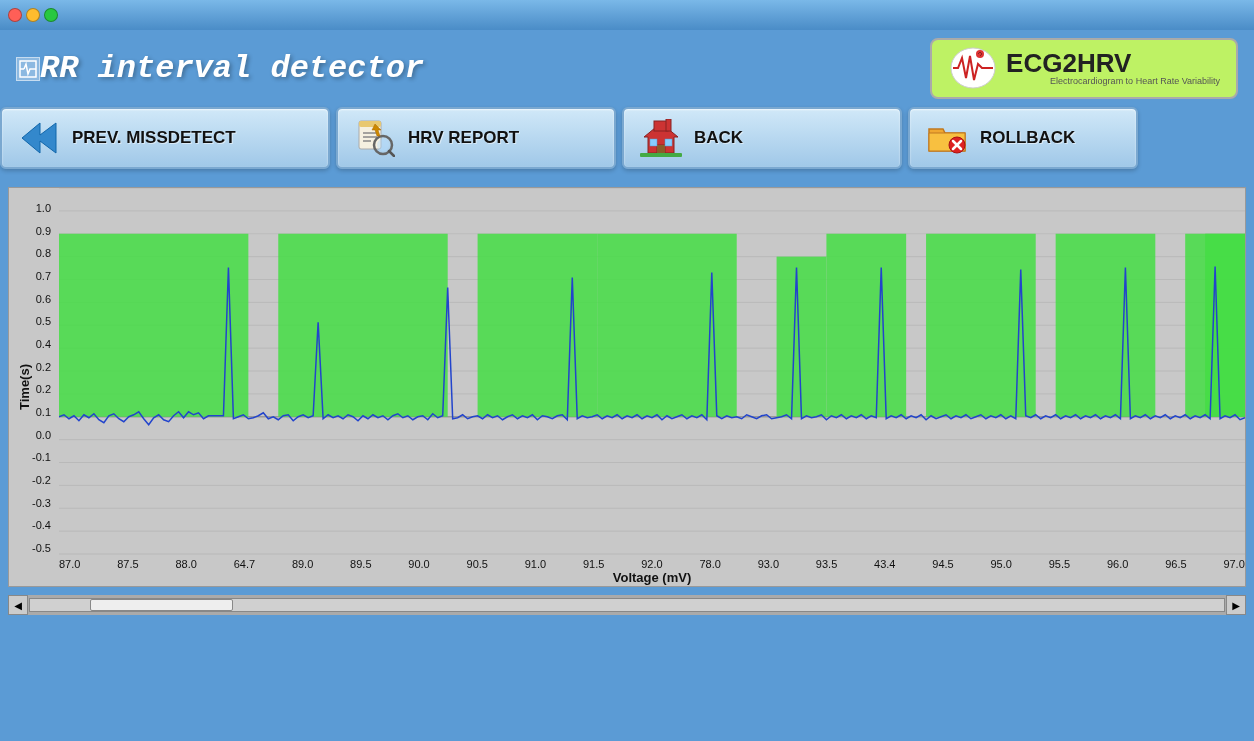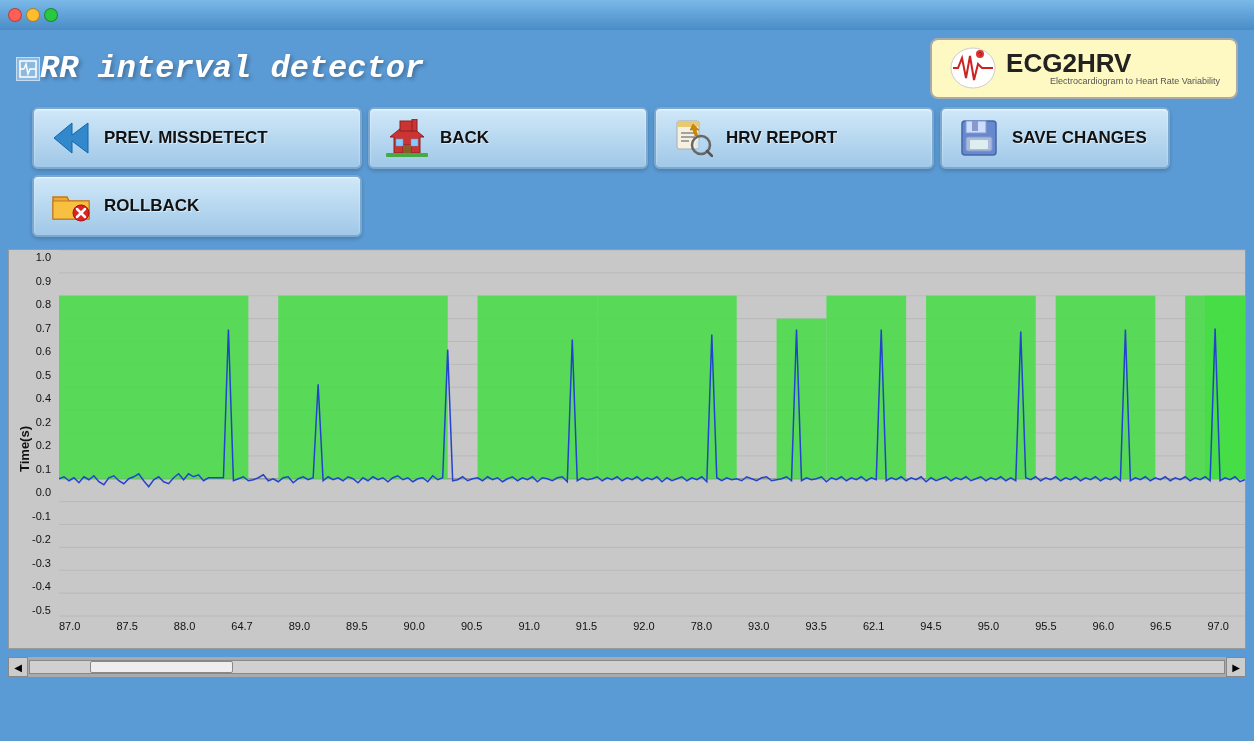--- a/index.html
+++ b/index.html
@@ -52,21 +52,21 @@
     .logo-icon {
       width: 24px; height: 24px;
       background: rgba(255,255,255,0.3);
       border: 1px solid rgba(255,255,255,0.5);
       display: flex; align-items: center; justify-content: center;
       font-size: 10px; color: white;
     }
 
     
     .ecg-logo {
-      background: #fef9c3;
+      background: #bef264;
       border-radius: 8px;
       padding: 6px 16px;
       display: flex;
       align-items: center;
       gap: 8px;
       border: 2px solid #aaa;
     }
     .ecg-logo-icon {
       width: 50px; height: 45px;
       position: relative;
@@ -80,21 +80,21 @@
     }
     .ecg-logo-sub {
       font-size: 9px; color: #555;
       line-height: 1.2;
       margin-left: 44px;
     }
 
     
     .button-area {
       background: #5b9bd5;
-      padding: 0 32px 12px;
+      padding: 0 0 12px;
       display: grid;
       grid-template-columns: 330px 280px 280px 230px;
       grid-template-rows: auto auto;
       gap: 6px;
     }
     .btn-large {
       background: linear-gradient(to bottom, #d0e8f8, #a0c8e8);
       border: 2px solid #7aa8d0;
       border-radius: 6px;
       padding: 8px 16px;
@@ -213,71 +213,58 @@
     <div class="btn-icon icon-rewind">
       <svg width="42" height="38" viewBox="0 0 42 38">
         <polygon points="22,4 4,19 22,34 22,22 38,34 38,4 22,16" fill="#3388cc" stroke="#1166aa" stroke-width="1"></polygon>
       </svg>
     </div>
     <span>PREV. MISSDETECT</span>
   </button>
 
 
   <button class="btn-large">
-    <div class="btn-icon icon-back">
-      <svg width="42" height="38" viewBox="0 0 42 38">
-
-        <polygon points="21,4 4,18 8,18 8,34 17,34 17,26 25,26 25,34 34,34 34,18 38,18" fill="#cc3333" stroke="#882222" stroke-width="1"></polygon>
-        <rect x="14" y="2" width="14" height="10" fill="#cc3333" stroke="#882222" stroke-width="1"></rect>
-
-        <rect x="17" y="26" width="8" height="8" fill="#8b5c2a"></rect>
-
-        <rect x="10" y="20" width="7" height="7" fill="#88ccff" stroke="#5599cc" stroke-width="0.5"></rect>
-        <rect x="25" y="20" width="7" height="7" fill="#88ccff" stroke="#5599cc" stroke-width="0.5"></rect>
-
-        <rect x="26" y="0" width="5" height="12" fill="#cc3333" stroke="#882222" stroke-width="1"></rect>
-
-        <rect x="0" y="34" width="42" height="4" fill="#44aa44" rx="1"></rect>
-      </svg>
-    </div>
-    <span>BACK</span>
-  </button>
-
-  <button class="btn-large">
     <div class="btn-icon icon-report">
       <svg width="40" height="38" viewBox="0 0 40 38">
         <rect x="4" y="2" width="22" height="28" rx="2" fill="#f5f0e0" stroke="#aaa" stroke-width="1"></rect>
         <rect x="4" y="2" width="22" height="6" rx="2" fill="#e8c870"></rect>
         <line x1="8" y1="14" x2="22" y2="14" stroke="#888" stroke-width="1.5"></line>
         <line x1="8" y1="18" x2="22" y2="18" stroke="#888" stroke-width="1.5"></line>
         <line x1="8" y1="22" x2="16" y2="22" stroke="#888" stroke-width="1.5"></line>
 
         <circle cx="28" cy="26" r="9" fill="none" stroke="#666" stroke-width="2.5"></circle>
         <circle cx="28" cy="26" r="6" fill="rgba(180,220,255,0.4)" stroke="none"></circle>
         <line x1="34" y1="32" x2="39" y2="37" stroke="#555" stroke-width="2.5" stroke-linecap="round"></line>
 
         <polygon points="20,5 26,11 23,11 25,17 22,17 20,11 17,11" fill="#cc8800" stroke="#aa6600" stroke-width="0.5"></polygon>
       </svg>
     </div>
     <span>HRV REPORT</span>
   </button>
 
   <button class="btn-large">
-    <div class="btn-icon icon-save">
+    <div class="btn-icon icon-back">
       <svg width="42" height="38" viewBox="0 0 42 38">
 
-        <rect x="4" y="2" width="34" height="34" rx="3" fill="#6688cc" stroke="#4466aa" stroke-width="1.5"></rect>
-        <rect x="8" y="2" width="20" height="12" fill="#ccddff" stroke="#8899cc" stroke-width="1"></rect>
-        <rect x="14" y="2" width="6" height="10" fill="#8899cc"></rect>
-        <rect x="8" y="18" width="26" height="14" rx="2" fill="#aabbdd" stroke="#8899cc" stroke-width="1"></rect>
-        <rect x="12" y="21" width="18" height="9" rx="1" fill="#ddeeee"></rect>
-      </svg>
-    </div>
-    <span>SAVE CHANGES</span>
+        <polygon points="21,4 4,18 8,18 8,34 17,34 17,26 25,26 25,34 34,34 34,18 38,18" fill="#cc3333" stroke="#882222" stroke-width="1"></polygon>
+        <rect x="14" y="2" width="14" height="10" fill="#cc3333" stroke="#882222" stroke-width="1"></rect>
+
+        <rect x="17" y="26" width="8" height="8" fill="#8b5c2a"></rect>
+
+        <rect x="10" y="20" width="7" height="7" fill="#88ccff" stroke="#5599cc" stroke-width="0.5"></rect>
+        <rect x="25" y="20" width="7" height="7" fill="#88ccff" stroke="#5599cc" stroke-width="0.5"></rect>
+
+        <rect x="26" y="0" width="5" height="12" fill="#cc3333" stroke="#882222" stroke-width="1"></rect>
+
+        <rect x="0" y="34" width="42" height="4" fill="#44aa44" rx="1"></rect>
+      </svg>
+    </div>
+    <span>BACK</span>
   </button>
+
 
 
   <button class="btn-large">
     <div class="btn-icon icon-rollback">
       <svg width="40" height="38" viewBox="0 0 40 38">
 
         <path d="M2,10 L2,32 L38,32 L38,14 L18,14 L16,10 Z" fill="#f0a830" stroke="#c07820" stroke-width="1.5"></path>
         <path d="M2,14 L38,14 L38,32 L2,32 Z" fill="#f8c040" stroke="#c07820" stroke-width="1"></path>
 
         <circle cx="30" cy="26" r="8" fill="#dd2222" stroke="#aa1111" stroke-width="1"></circle>
@@ -286,21 +273,21 @@
       </svg>
     </div>
     <span>ROLLBACK</span>
   </button>
 
   <div></div>
 </div>
 
 <div class="chart-container">
 
-  <div style="position:absolute;top:0;left:0;width:50px;bottom:30px;display:flex;flex-direction:column;justify-content:space-between;align-items:flex-end;padding:1px 4px 2px 0;z-index:2;">
+  <div style="position:absolute;top:0;left:0;width:50px;bottom:30px;display:flex;flex-direction:column;justify-content:space-between;align-items:flex-end;padding:14px 4px 2px 0;z-index:2;">
     <span class="y-tick">1.0</span>
     <span class="y-tick">0.9</span>
     <span class="y-tick">0.8</span>
     <span class="y-tick">0.7</span>
     <span class="y-tick">0.6</span>
     <span class="y-tick">0.5</span>
     <span class="y-tick">0.4</span>
     <span class="y-tick">0.2</span>
     <span class="y-tick">0.2</span>
     <span class="y-tick">0.1</span>
@@ -379,43 +366,44 @@
               930,232 935,229 940,231 945,228 950,232 955,229 960,232 965,82 970,229 
               975,231 980,228 985,232 990,229 995,231 1000,228 1005,232 1010,229 1015,231 
               1020,228 1025,232 1030,229 1035,231 1040,228 1045,232 1050,229 1055,231 
               1060,228 1065,232 1070,80 1075,232 1080,229 1085,231 1090,228 1095,232 
               1100,229 1105,231 1110,228 1115,232 1120,229 1125,231 1130,228 1135,232 
               1140,229 1145,231 1150,228 1155,232 1160,79 1165,232 1170,229 1175,231 
               1180,228 1185,233 1190,231" stroke="#2244cc" stroke-width="1.5" fill="none"></polyline>
   </svg>
 
   <div style="position:absolute;bottom:0;left:50px;right:0;height:30px;">
-    <div style="display:flex;justify-content:space-between;padding:2px 16px 0 0;">
+    <div style="display:flex;justify-content:space-between;padding:2px 0 0 0;">
       <span class="x-tick">87.0</span>
       <span class="x-tick">87.5</span>
       <span class="x-tick">88.0</span>
       <span class="x-tick">64.7</span>
       <span class="x-tick">89.0</span>
       <span class="x-tick">89.5</span>
       <span class="x-tick">90.0</span>
       <span class="x-tick">90.5</span>
       <span class="x-tick">91.0</span>
       <span class="x-tick">91.5</span>
       <span class="x-tick">92.0</span>
       <span class="x-tick">78.0</span>
       <span class="x-tick">93.0</span>
       <span class="x-tick">93.5</span>
-      <span class="x-tick">62.1</span>
+      <span class="x-tick">43.4</span>
       <span class="x-tick">94.5</span>
       <span class="x-tick">95.0</span>
       <span class="x-tick">95.5</span>
       <span class="x-tick">96.0</span>
       <span class="x-tick">96.5</span>
       <span class="x-tick">97.0</span>
     </div>
+    <div style="text-align:center;font-size:13px;font-weight:bold;color:#111;">Voltage (mV)</div>
   </div>
 </div>
 
 <div class="scrollbar-area">
   <div class="scroll-left-btn">◀</div>
   <div class="scroll-track">
     <div class="scroll-thumb"></div>
   </div>
   <div class="scroll-right-btn">▶</div>
 </div>

